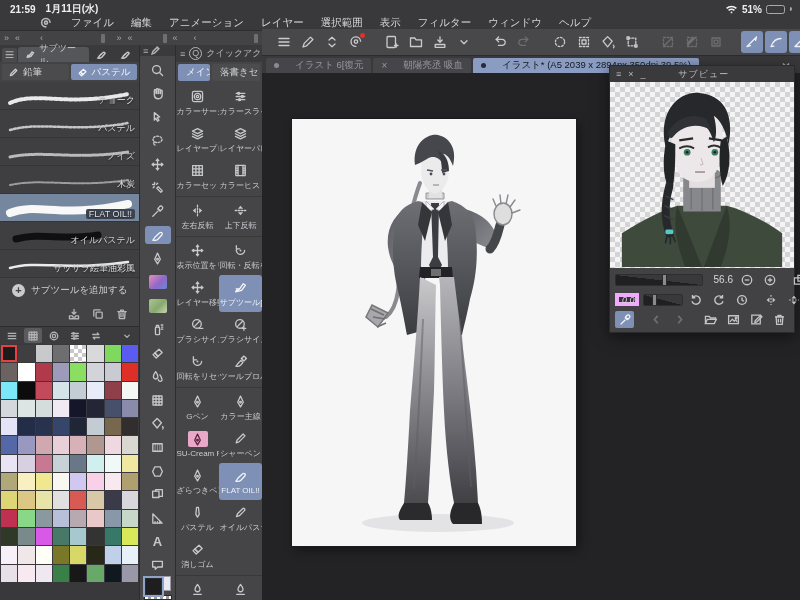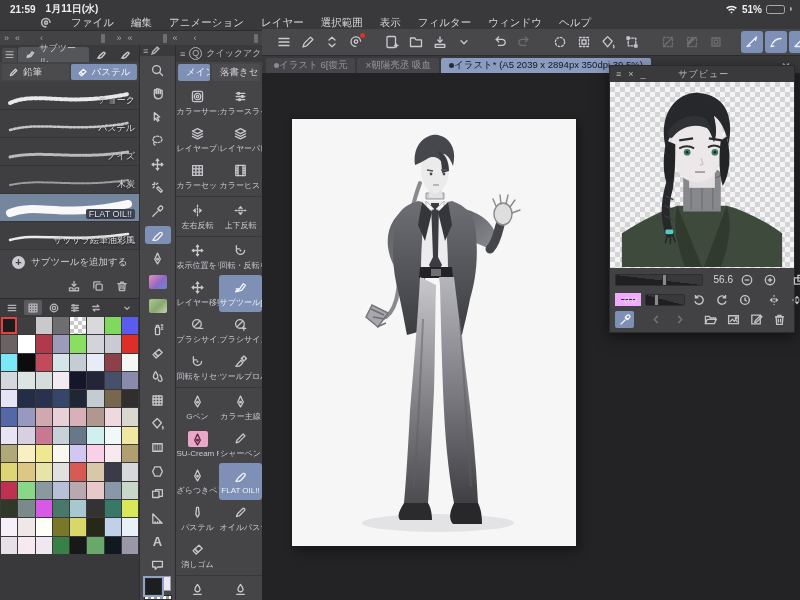--- a/index.html
+++ b/index.html
@@ -31,21 +31,21 @@
   .tb-sep { width:1px; height:18px; background:#38383a; }
   .tb-btn { position:relative; width:22px; height:22px; display:flex; align-items:center; justify-content:center; border-radius:3px; color:#c9cbd0; }
   .tb-btn.disabled { color:#6e6e72; }
   .tb-btn.active { background:#7e90b6; color:#eef0f6; }
   .tb-btn .reddot { position:absolute; right:2px; top:2px; width:5px; height:5px; border-radius:50%; background:#e0302a; }
   .icon16 { width:16px; height:16px; display:block; }
   .icon16 path, .icon16 rect, .icon16 circle, .icon16 ellipse { vector-effect:non-scaling-stroke; }
 
   
   .tabbar { position:absolute; left:262px; top:56px; width:538px; height:17px; background:#39393b; display:flex; align-items:flex-end; padding-left:4px; }
-  .doc-tab { height:15px; display:flex; align-items:center; gap:0; padding:0 8px; font-size:9.5px; background:#46464a; color:#97979d; margin-right:2px; border-radius:2px 2px 0 0; white-space:nowrap; overflow:hidden; }
+  .doc-tab { height:15px; display:flex; align-items:center; gap:16px; padding:0 8px; font-size:9.5px; background:#46464a; color:#97979d; margin-right:2px; border-radius:2px 2px 0 0; white-space:nowrap; overflow:hidden; }
   .doc-tab.active { background:#8b9cc2; color:#14171e; }
   .doc-tab .dot { width:5px; height:5px; border-radius:50%; background:currentColor; opacity:.85; }
   .doc-tab .x { font-size:10px; }
   .tabbar .flex { flex:1; }
   .tabbar .chev { color:#a7a7ab; margin:0 8px 2px 0; }
 
   
   .canvas-area { position:absolute; left:262px; top:73px; width:538px; height:527px; background:#232325; }
   .page { position:absolute; left:30px; top:46px; width:284px; height:427px; background:#f6f6f7; box-shadow:0 0 0 1px #1b1b1d, 3px 4px 10px rgba(0,0,0,.45); }
   .page svg { width:100%; height:100%; display:block; }
@@ -61,21 +61,21 @@
   .sv-controls { padding:3px 5px 4px; display:flex; flex-direction:column; gap:3px; }
   .sv-row { display:flex; align-items:center; gap:4px; height:17px; }
   .sv-btn { width:19px; height:17px; display:flex; align-items:center; justify-content:center; color:#c2c4c8; border-radius:2px; flex:none; }
   .sv-btn.sel { background:#7e90b6; color:#f0f2f6; }
   .sv-btn.dim { color:#707074; }
   .sv-val { font-size:10px; color:#d8d8dc; min-width:26px; text-align:right; }
   .sv-sep { width:1px; height:14px; background:#333335; margin:0 1px; }
   .slider { position:relative; flex:1; height:12px; background:#39393c; border:1px solid #2e2e30; border-radius:2px; overflow:hidden; }
   .slider .tri { position:absolute; left:0; bottom:0; width:100%; height:100%; background:linear-gradient(to top right,#202022 49.5%,transparent 50%); }
   .slider .knob { position:absolute; top:-1px; width:5px; height:14px; background:#8a8a8e; border:1px solid #2a2a2c; }
-  .valbox { width:26px; height:13px; background:#35353街8; border:6px solid #f0abfc; font-size:9px; color:#d8d8dc; display:flex; align-items:center; padding-left:3px; background:#353538;font-style:italic; }
+  .valbox { width:26px; height:13px; background:#35353街8; border:4px solid #f0abfc; font-size:9px; color:#d8d8dc; display:flex; align-items:center; padding-left:3px; background:#353538;font-style:italic; }
 
   
   .subtool { position:absolute; left:0; top:45px; width:140px; height:555px; background:#434346; border-right:1px solid #2d2d2f; display:flex; flex-direction:column; }
   .sp-header { height:17px; background:#3a3a3d; display:flex; align-items:flex-end; gap:1px; padding:2px 2px 0 2px; }
   .sp-header .mbtn { width:16px; height:14px; display:flex; align-items:center; justify-content:center; color:#b0b0b4; background:#4a4a4d; border-radius:2px 2px 0 0; }
   .sp-tab { height:15px; display:flex; align-items:center; gap:4px; font-size:9px; padding:0 7px; border-radius:3px 3px 0 0; color:#c6c8cc; }
   .sp-tab.on { background:#55565a; }
   .sp-tab.mini { padding:0 6px; }
   .tooltabs { height:20px; display:flex; align-items:center; gap:2px; padding:2px 2px; background:#434346; }
   .tooltab { height:16px; flex:1; display:flex; align-items:center; gap:4px; padding:0 6px; font-size:9.5px; color:#cfd1d5; border-radius:2px; background:#4b4b4e; }
@@ -631,20 +631,26 @@
           <svg width="134" height="26" viewBox="0 0 134 26">
     <path d="M8 18 C40 11 72 21 126 13" fill="none" stroke="#dcdcdc" stroke-width="2" stroke-dasharray="3 1.5" opacity="0.6" stroke-linecap="round"></path>
           </svg>
     <span class="brush-name">木炭</span>
         </div>
         <div class="brush-row sel">
           <svg width="134" height="26" viewBox="0 0 134 26">
     <path d="M8 18 C34 7 60 24 126 9" fill="none" stroke="#f8f8f8" stroke-width="8" opacity="1" stroke-linecap="round"></path>
           </svg>
     <span class="brush-name">FLAT OIL!!</span>
+        </div>
+        <div class="brush-row">
+          <svg width="134" height="26" viewBox="0 0 134 26">
+    <path d="M14 16 C40 9 60 18 96 12" fill="none" stroke="#101012" stroke-width="7" opacity="1" stroke-linecap="round"></path>
+          </svg>
+    <span class="brush-name">オイルパステル</span>
         </div>
         <div class="brush-row">
           <svg width="134" height="26" viewBox="0 0 134 26">
     <path d="M8 17 C36 9 66 20 126 11" fill="none" stroke="#f4f4f4" stroke-width="2.5" opacity="0.95" stroke-linecap="round"></path>
           </svg>
     <span class="brush-name">ザッサラ絵筆油彩風</span>
         </div>
       </div>
     <div class="add-row">
       <span class="plus">+</span>

